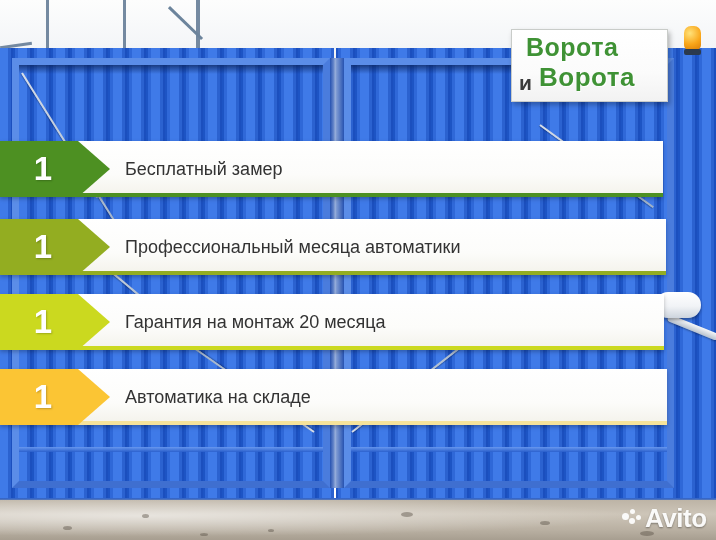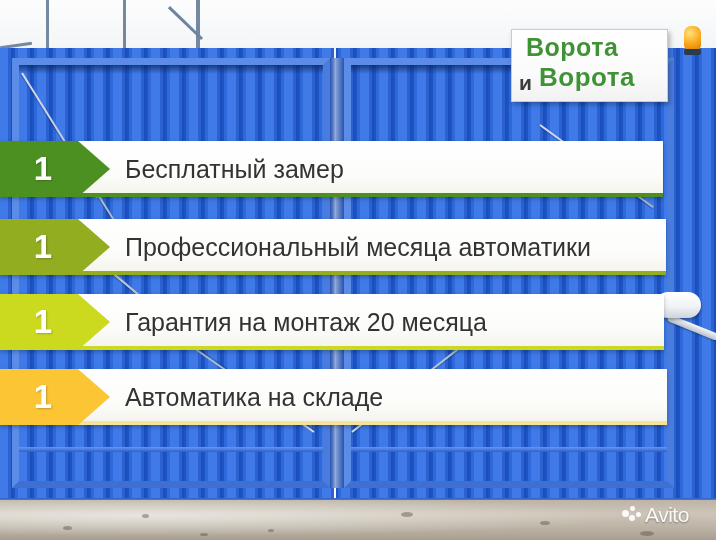--- a/index.html
+++ b/index.html
@@ -238,21 +238,21 @@
     text-shadow: 1px 1px 2px rgba(0,0,0,.22);
   }
   .bar-text {
     position: absolute;
     left: 125px;
     top: 0;
     height: 56px;
     display: flex;
     align-items: center;
     color: #333333;
-    font-size: 25px;
+    font-size: 18px;
     white-space: nowrap;
   }
 
   
   .avito {
     position: absolute;
     left: 622px; top: 503px;
     display: flex;
     align-items: center;
     gap: 4px;
@@ -263,22 +263,22 @@
     width: 19px; height: 19px;
   }
   .avito-dots i {
     position: absolute;
     border-radius: 50%;
     background: #ffffff;
     display: block;
   }
   .avito-word {
     color: #ffffff;
-    font-size: 21px;
-    font-weight: normal;
+    font-size: 26px;
+    font-weight: bold;
     letter-spacing: -.5px;
     text-shadow: 0 1px 2px rgba(0,0,0,.4);
   }
 </style>
 </head>
 <body>
 
 <div id="stage">
 
   <div class="photo">

